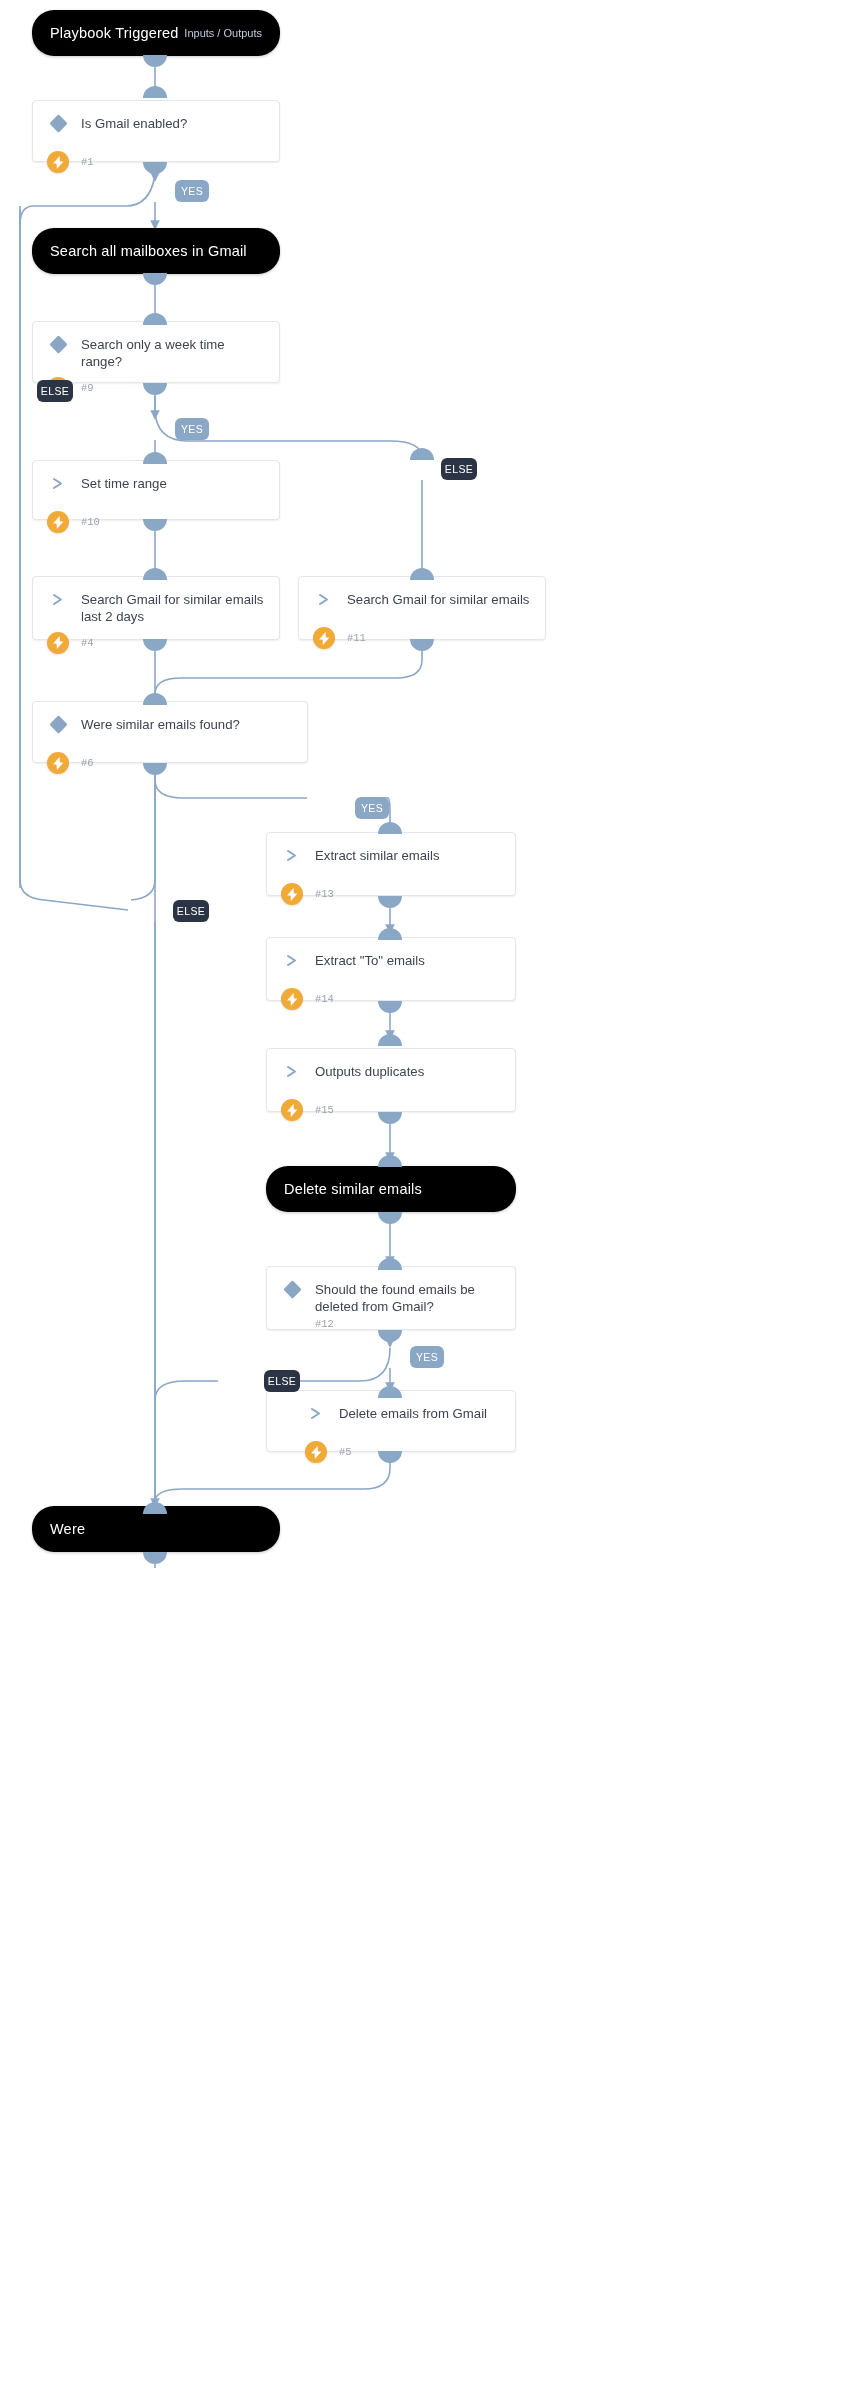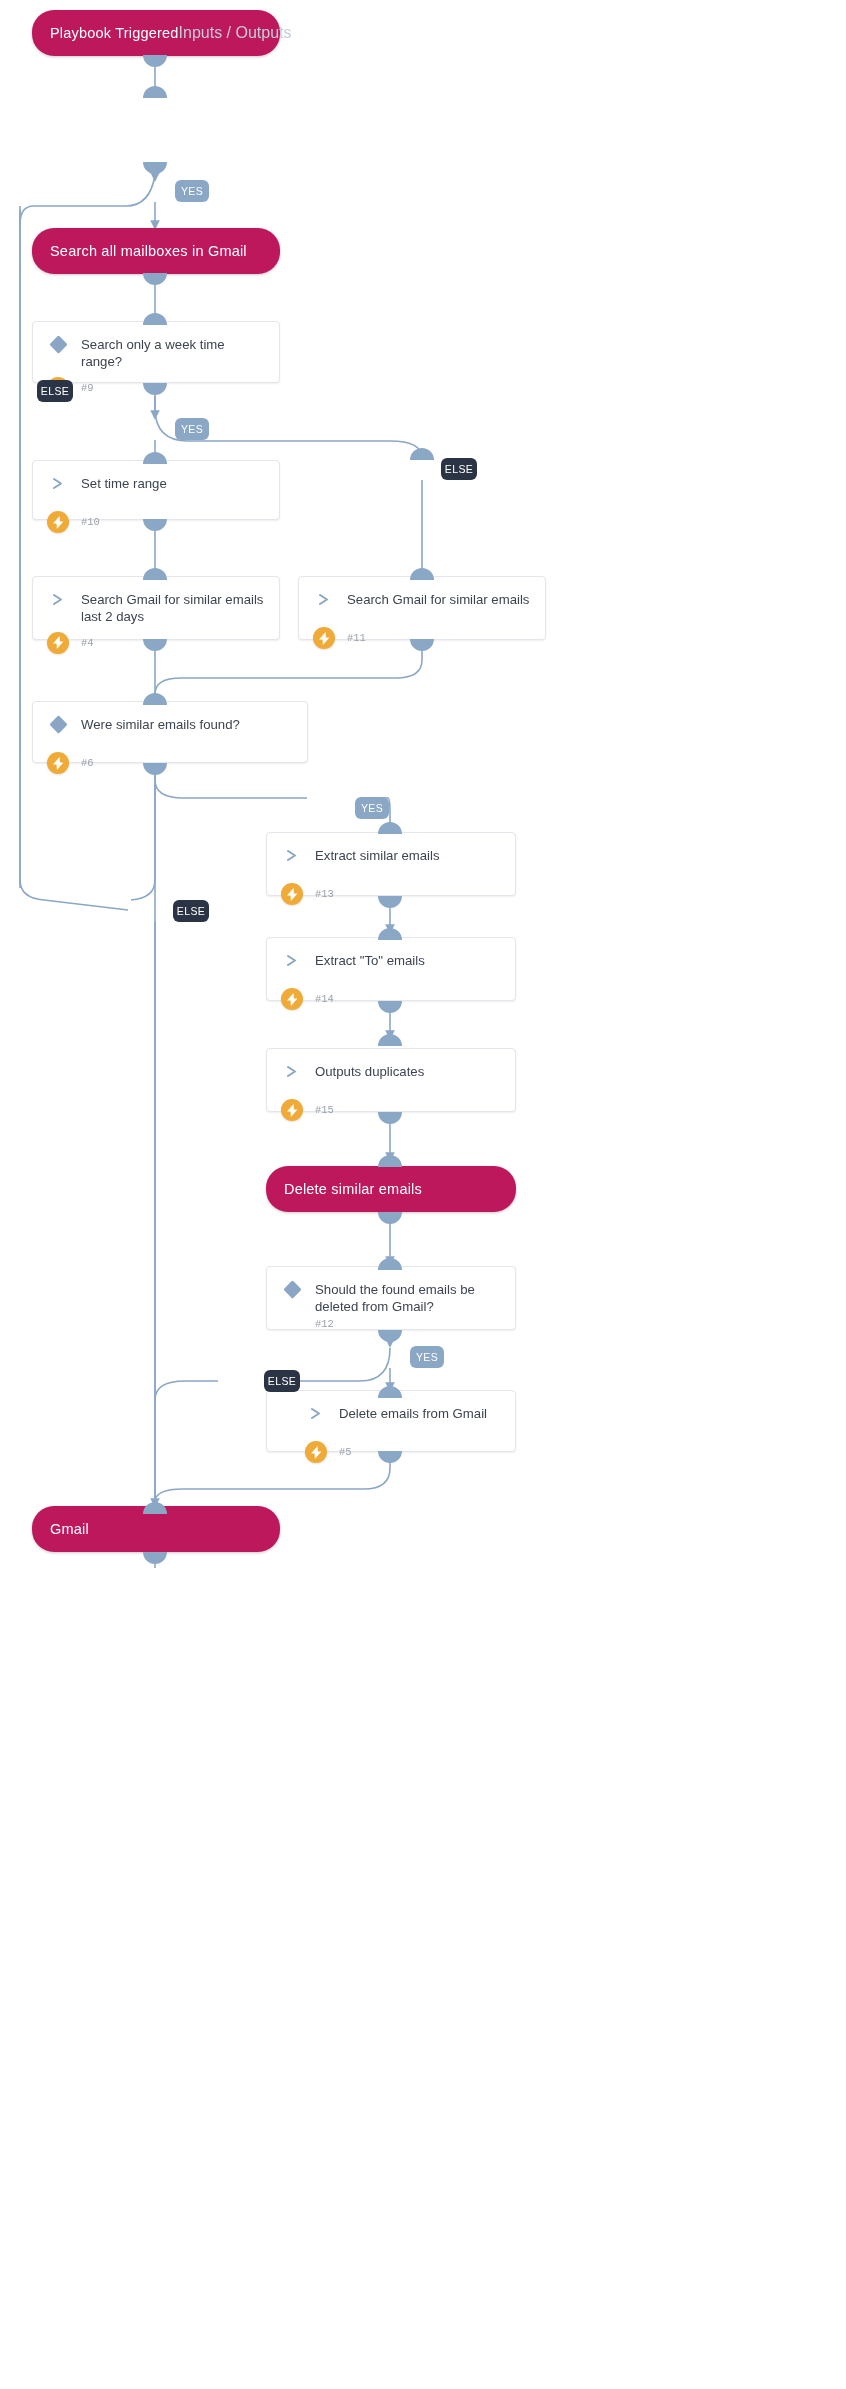--- a/index.html
+++ b/index.html
@@ -8,32 +8,32 @@
     background:#ffffff;
     font-family:"Liberation Sans", sans-serif;
     overflow:hidden;
   }
   #canvas{position:absolute;left:0;top:0;width:846px;height:2389px;}
   #edges{position:absolute;left:0;top:0;width:846px;height:2389px;pointer-events:none;}
 
   
   .pill{
     position:absolute;
-    background:#be185d;
+    background:#000000;
     border-radius:22px;
     box-shadow:0 1px 3px rgba(0,0,0,.22);
     display:flex;align-items:center;
     box-sizing:border-box;
     padding:0 18px;
   }
   .pill .pill-title{
     color:#ffffff;font-size:14.5px;letter-spacing:.2px;white-space:nowrap;
   }
   .pill .pill-sub{
-    margin-left:auto;color:#c3ccdc;font-size:16px;white-space:nowrap;
+    margin-left:auto;color:#c3ccdc;font-size:11px;white-space:nowrap;
   }
 
   
   .card{
     position:absolute;
     background:#ffffff;
     border:1px solid #e3e6ea;
     border-radius:4px;
     box-shadow:0 1px 2px rgba(0,0,0,.07);
     box-sizing:border-box;
@@ -189,20 +189,36 @@
   <div class="dot dot-top" style="left:378px;top:1386px;"></div>
   <div class="dot dot-bottom" style="left:378px;top:1451px;"></div>
   <div class="dot dot-top" style="left:143px;top:1502px;"></div>
   <div class="dot dot-bottom" style="left:143px;top:1552px;"></div>
 
   <div class="pill" style="left:32px;top:10px;width:248px;height:46px;">
     <span class="pill-title">Playbook Triggered</span>
     <span class="pill-sub">Inputs / Outputs</span>
   </div>
 
+  <div class="card" style="left:32px;top:100px;width:248px;height:62px;">
+    <div class="card-top">
+      <span class="card-icon">
+          <i class="diamond"></i>
+        </span>
+      <span class="card-label">Is Gmail enabled?</span>
+    </div>
+    <div class="card-bottom">
+      <span class="bolt">
+        <svg width="11" height="13" viewBox="0 0 11 13">
+            <path d="M6.6 0 0 7.4h3.5L3.9 13 10.4 5.4H6.9z" fill="#ffffff"></path>
+          </svg>
+      </span>
+      <span class="ref">#1</span>
+    </div>
+  </div>
 
   <div class="badge badge-yes" style="left:138px;top:180px;width:34px;height:22px;">YES</div>
 
   <div class="badge badge-else" style="left:0px;top:380px;width:36px;height:22px;">ELSE</div>
 
   <div class="pill" style="left:32px;top:228px;width:248px;height:46px;">
     <span class="pill-title">Search all mailboxes in Gmail</span>
   </div>
 
   <div class="card" style="left:32px;top:321px;width:248px;height:62px;">
@@ -395,16 +411,16 @@
       <span class="bolt">
         <svg width="11" height="13" viewBox="0 0 11 13">
             <path d="M6.6 0 0 7.4h3.5L3.9 13 10.4 5.4H6.9z" fill="#ffffff"></path>
           </svg>
       </span>
       <span class="ref">#5</span>
     </div>
   </div>
 
   <div class="pill" style="left:32px;top:1506px;width:248px;height:46px;">
-    <span class="pill-title">Gmail</span>
+    <span class="pill-title">Were</span>
   </div>
 
 </div>
 
 </body></html>

